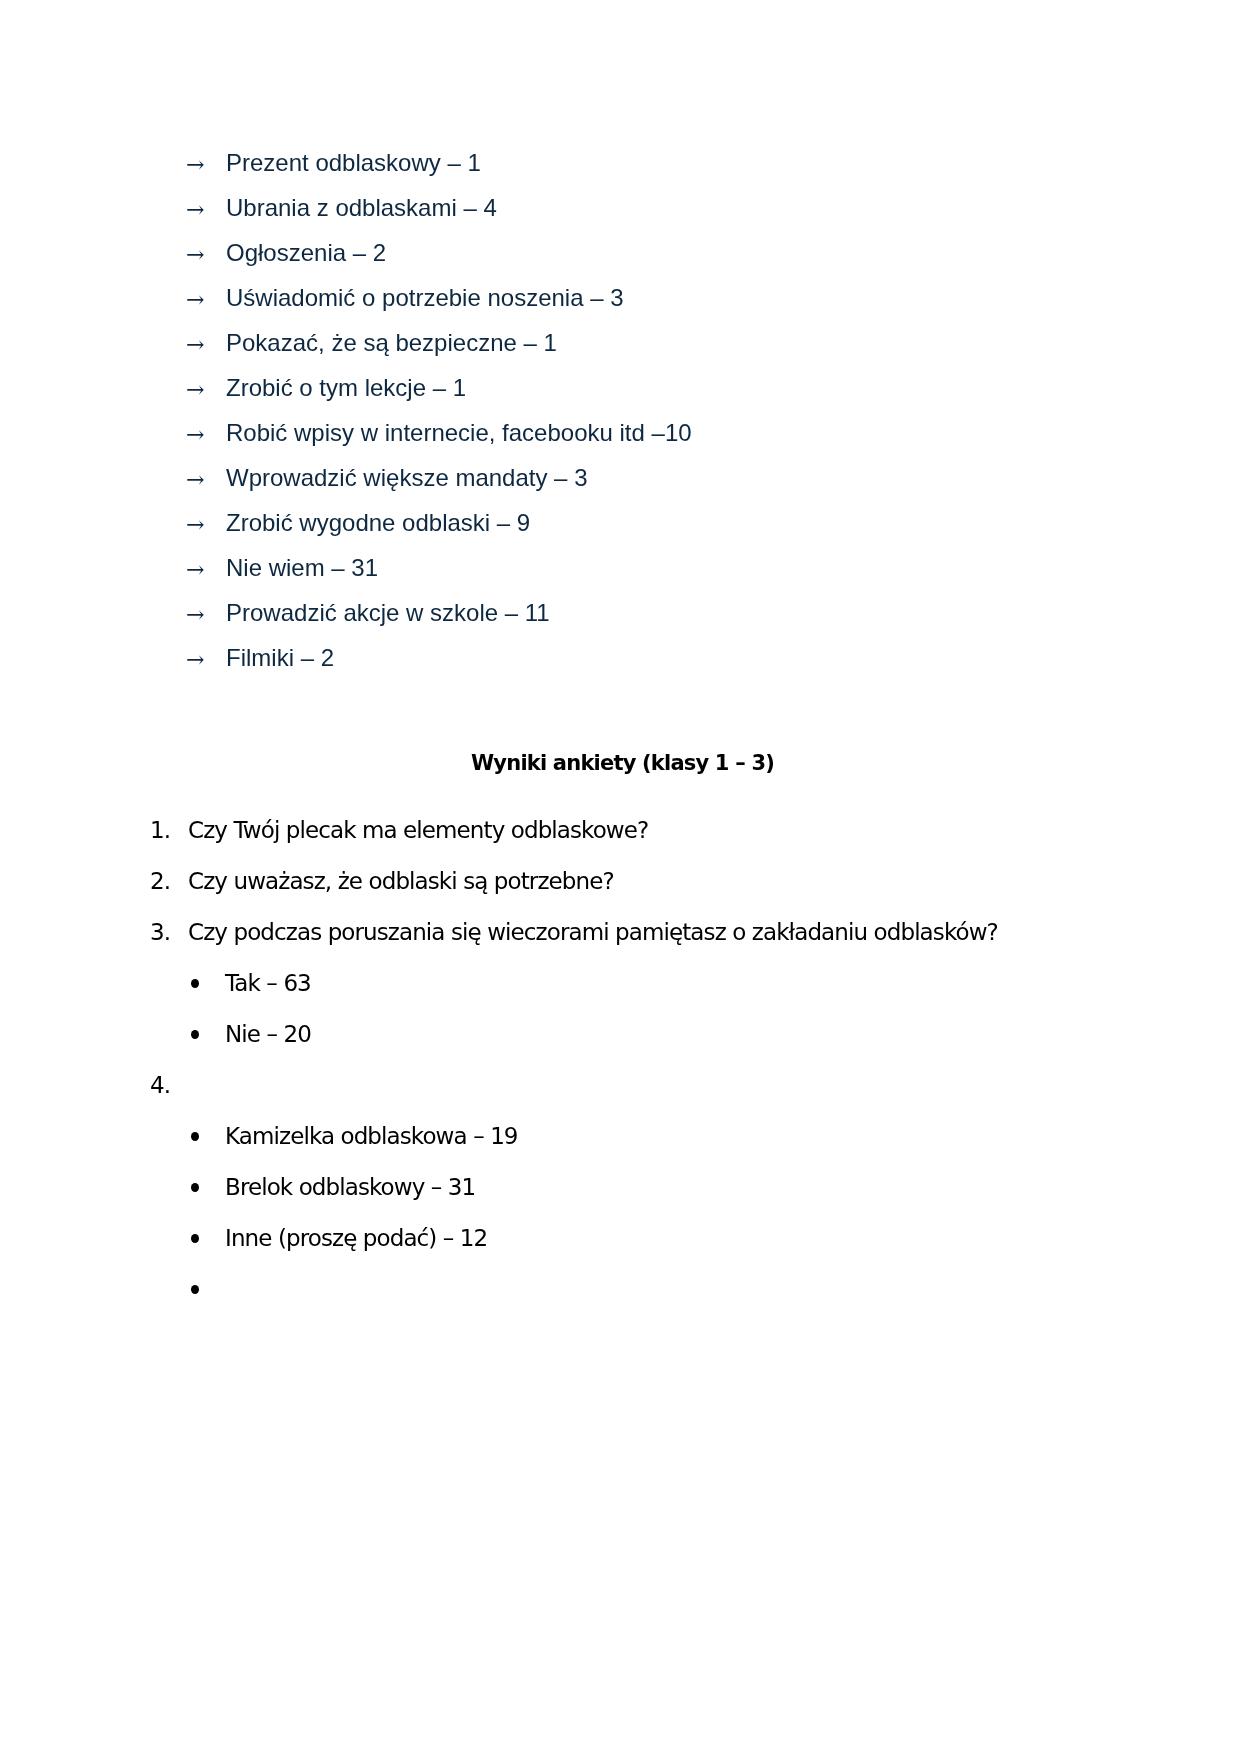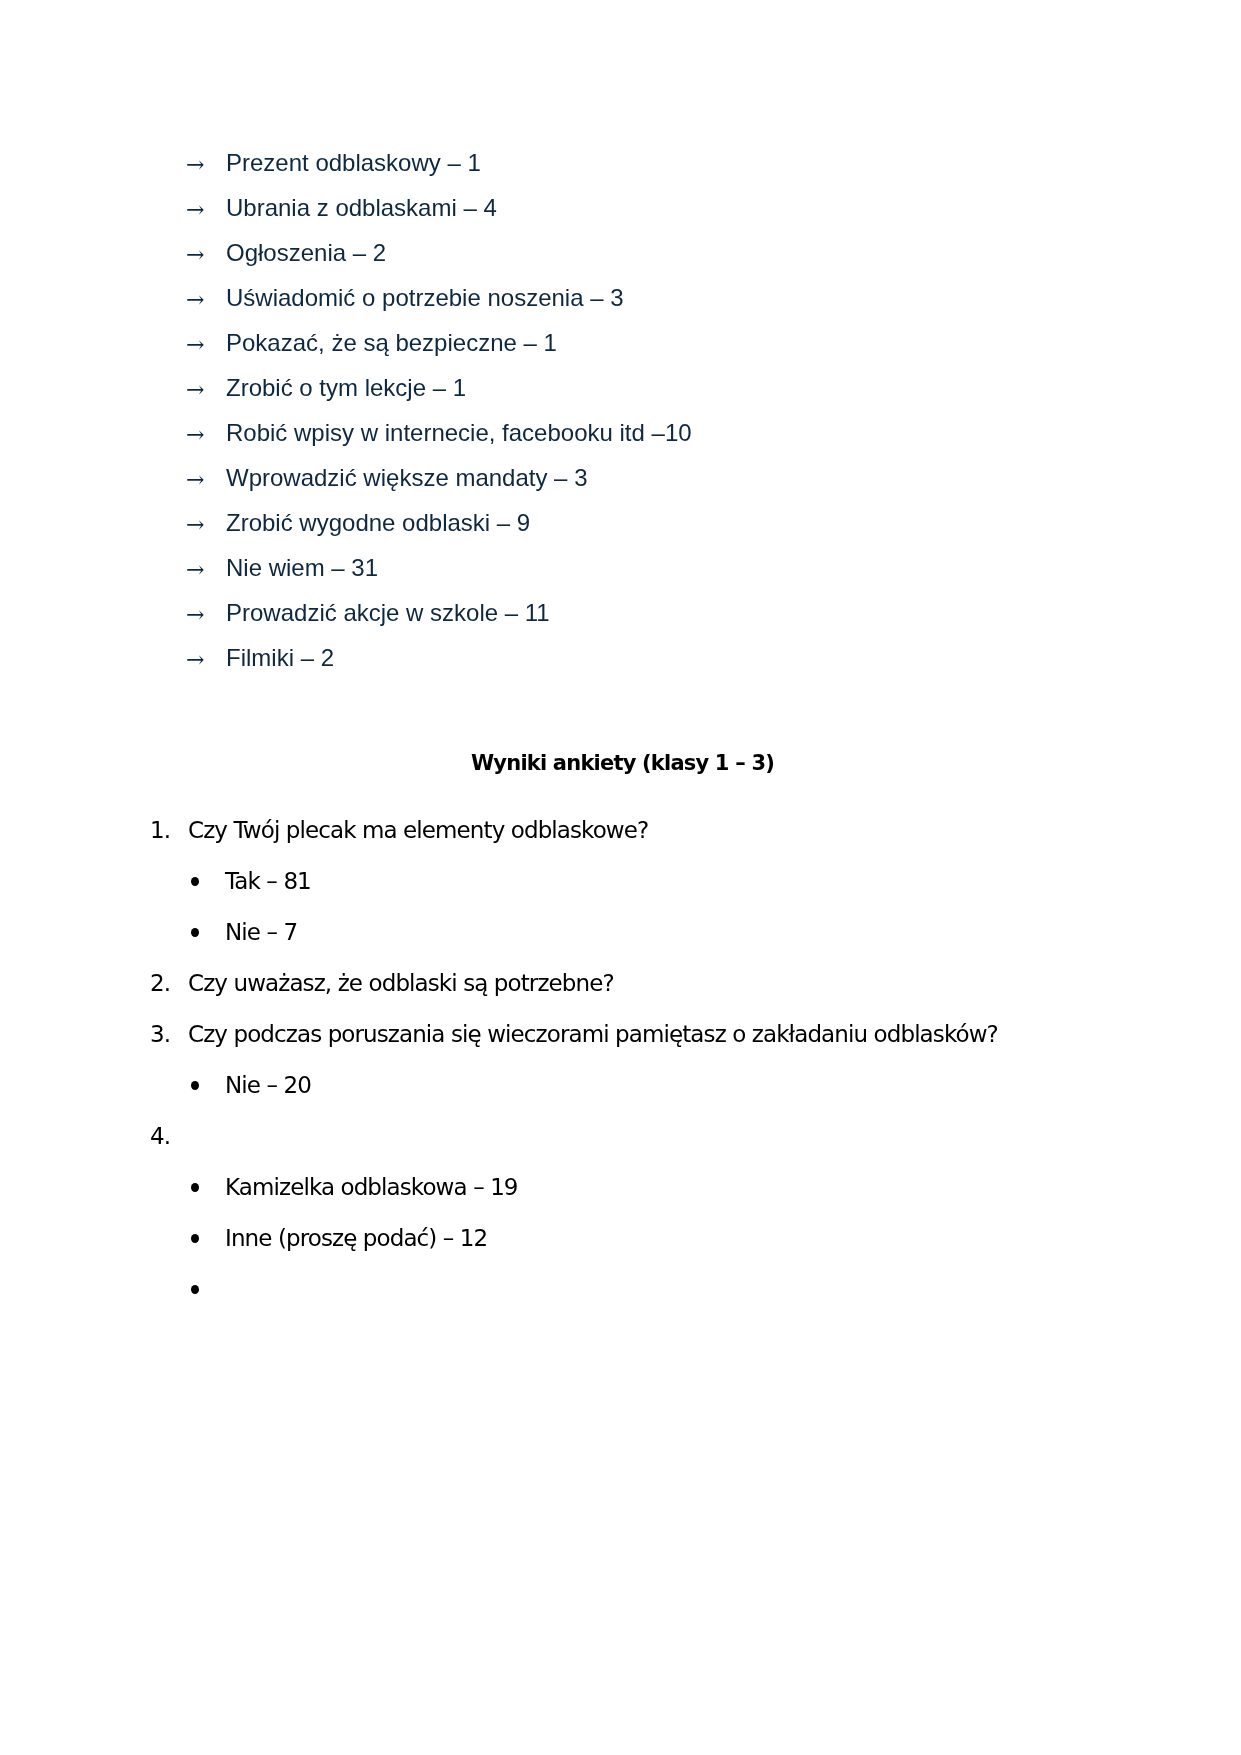--- a/index.html
+++ b/index.html
@@ -168,60 +168,58 @@
 
   <h2 class="section-title">Wyniki ankiety (klasy 1 – 3)</h2>
 
   <ol class="survey">
 
     <li class="question">
       <div class="q-row">
         <span class="q-num">1.</span>
         <span>Czy Twój plecak ma elementy odblaskowe?</span>
       </div>
-      <ul class="answers">
-        <li class="answer">
-            <span class="bullet"></span>
-            <span>Tak – 81</span>
-          </li>
-        <li class="answer">
-            <span class="bullet"></span>
-            <span>Nie – 7</span>
-          </li>
-      </ul>
     </li>
 
     <li class="question">
       <div class="q-row">
         <span class="q-num">2.</span>
         <span>Czy uważasz, że odblaski są potrzebne?</span>
       </div>
     </li>
 
     <li class="question">
       <div class="q-row">
         <span class="q-num">3.</span>
         <span>Czy podczas poruszania się wieczorami pamiętasz o zakładaniu odblasków?</span>
       </div>
       <ul class="answers">
         <li class="answer">
             <span class="bullet"></span>
+            <span>Tak – 63</span>
+          </li>
+        <li class="answer">
+            <span class="bullet"></span>
             <span>Nie – 20</span>
           </li>
       </ul>
     </li>
 
     <li class="question">
       <div class="q-row">
         <span class="q-num">4.</span>
       </div>
       <ul class="answers">
         <li class="answer">
             <span class="bullet"></span>
             <span>Kamizelka odblaskowa – 19</span>
+          </li>
+        <li class="answer">
+            <span class="bullet"></span>
+            <span>Brelok odblaskowy – 31</span>
           </li>
         <li class="answer">
             <span class="bullet"></span>
             <span>Inne (proszę podać) – 12</span>
           </li>
         <li class="answer">
             <span class="bullet"></span>
           </li>
       </ul>
     </li>

